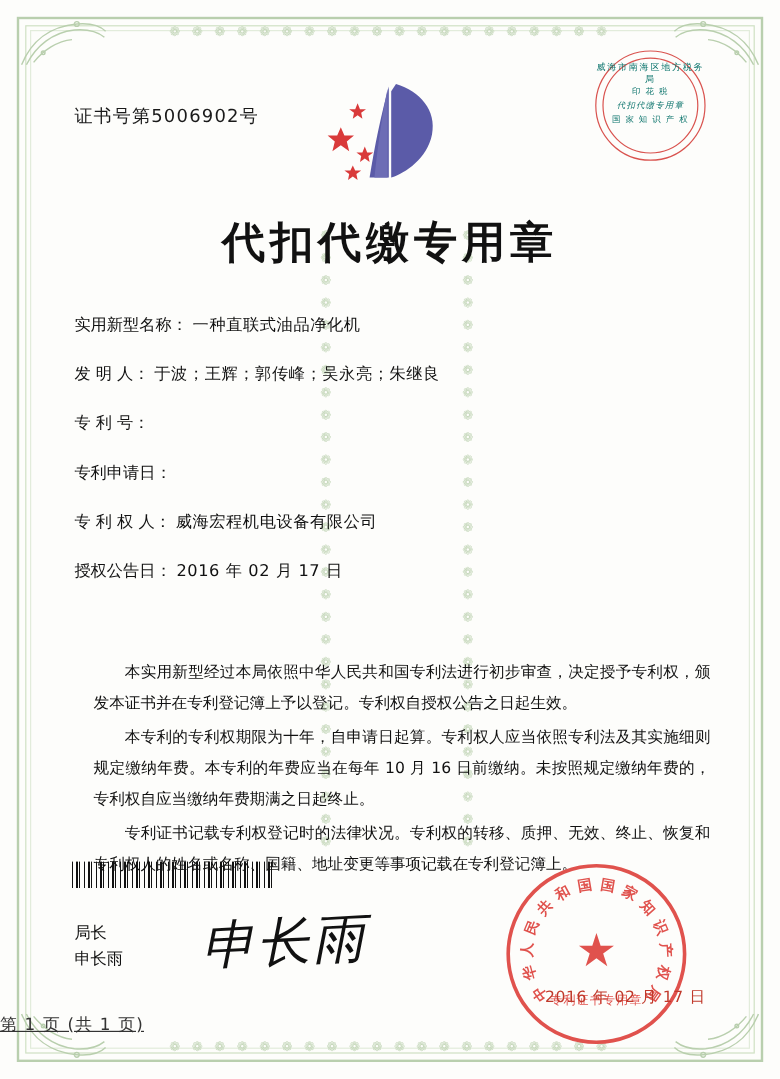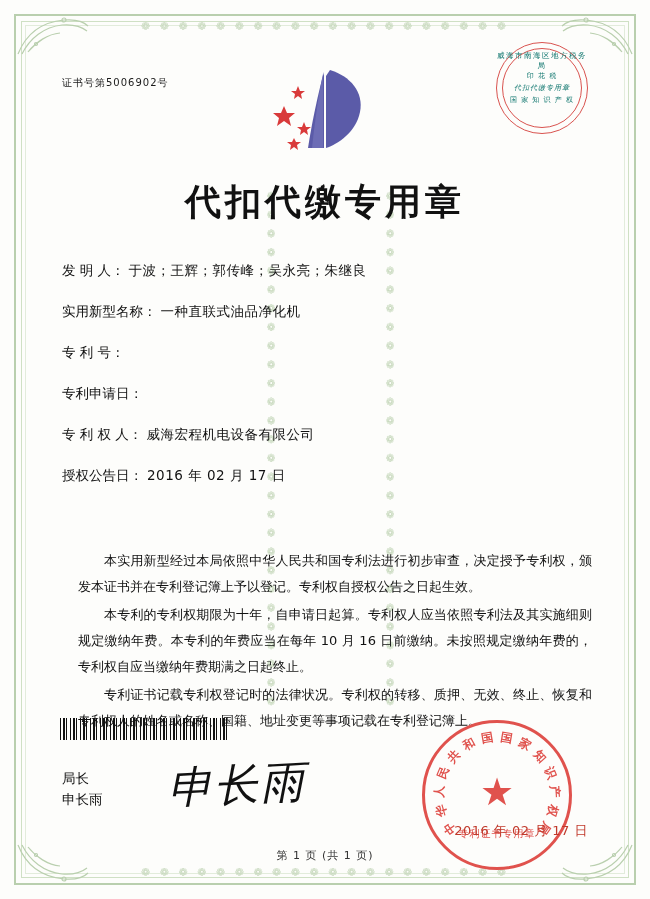--- a/index.html
+++ b/index.html
@@ -66,22 +66,22 @@
   .edge-right {
     right: 2px; top: 50%;
     transform: translateY(-50%) rotate(90deg);
     transform-origin: center;
   }
 
   
   .cert-no {
     position: absolute;
     left: 62px;
-    top: 76px;
-    font-size: 10px;
+    top: 88px;
+    font-size: 15px;
     color: #1a1a1a;
     letter-spacing: 1px;
   }
 
   .logo {
     position: absolute;
     left: 268px;
     top: 62px;
     width: 110px;
     height: 92px;
@@ -260,24 +260,24 @@
     font-size: 13px;
     color: #c0392b;
     letter-spacing: 0.5px;
   }
 
   
   .footer {
     position: absolute;
     left: 0; right: 0;
     bottom: 36px;
-    text-align: center;
-    font-size: 11px;
+    font-size: 14px;
     color: #333;
     letter-spacing: 1px;
+    text-decoration: underline;
   }
 </style>
 </head>
 <body>
 
 <div class="page">
 
   <div class="border-outer"></div>
   <div class="border-inner"></div>
   <div class="border-thin"></div>
@@ -343,26 +343,26 @@
     <div class="seal-arc">威海市南海区地方税务局</div>
     <div class="seal-text l1">印 花 税</div>
     <div class="seal-text l2">代扣代缴专用章</div>
     <div class="seal-text l3">国 家 知 识 产 权</div>
   </div>
 
   <div class="title">代扣代缴专用章</div>
 
   <div class="fields">
     <div class="field-row">
+      <span class="field-label">实用新型名称：</span>
+      <span class="field-value">一种直联式油品净化机</span>
+    </div>
+    <div class="field-row">
       <span class="field-label">发 明 人：</span>
       <span class="field-value">于波；王辉；郭传峰；吴永亮；朱继良</span>
-    </div>
-    <div class="field-row">
-      <span class="field-label">实用新型名称：</span>
-      <span class="field-value">一种直联式油品净化机</span>
     </div>
     <div class="field-row">
       <span class="field-label">专 利 号：</span>
     </div>
     <div class="field-row">
       <span class="field-label">专利申请日：</span>
     </div>
     <div class="field-row">
       <span class="field-label">专 利 权 人：</span>
       <span class="field-value">威海宏程机电设备有限公司</span>

